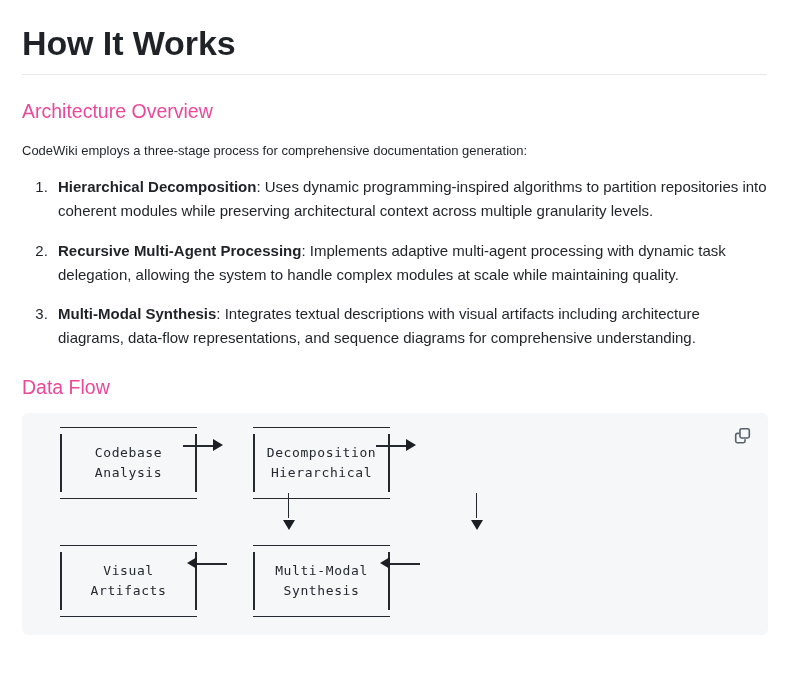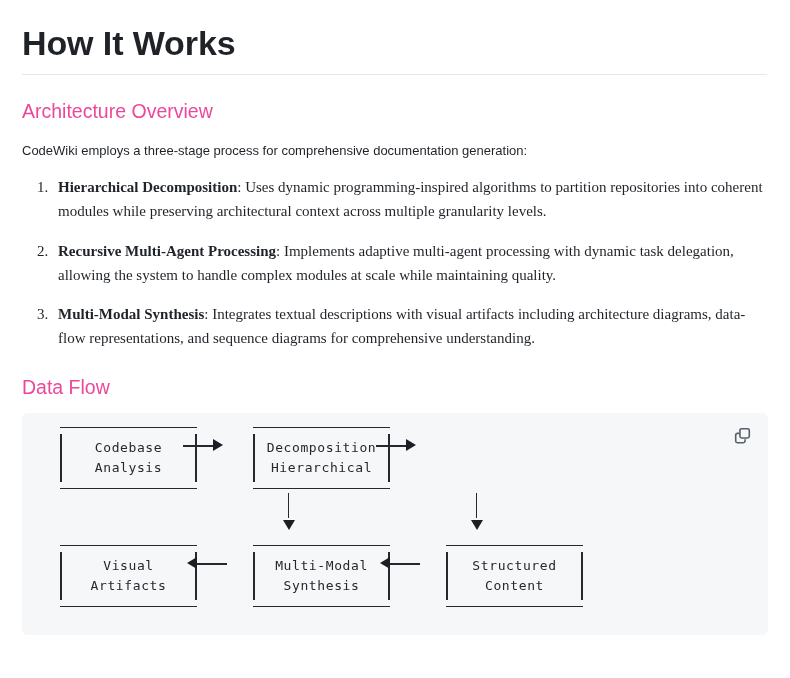--- a/index.html
+++ b/index.html
@@ -55,21 +55,20 @@
   ol.steps {
     margin: 14px 0 0 0;
     padding-left: 30px;
     font-size: 15px;
     line-height: 1.62;
     color: #1f2328;
   }
   ol.steps > li {
     margin-bottom: 15px;
     padding-left: 6px;
-    font-family: Liberation Serif, serif;
   }
   ol.steps > li:last-child { margin-bottom: 0; }
   ol.steps b { font-weight: 700; }
   
   .panel {
     margin-top: 13px;
     background: #f6f7f9;
     border-radius: 6px;
     width: 746px;
     height: 222px;
@@ -108,21 +107,21 @@
     width: 137px;
     height: 62px;
     box-sizing: border-box;
   }
   
   .box {
     position: absolute;
     left: 20px;
     top: 0;
     width: 137px;
-    height: 62px;
+    height: 72px;
     box-sizing: border-box;
     border-top: 1.6px solid #24292f;
     border-bottom: 1.6px solid #24292f;
     display: flex;
     flex-direction: column;
     align-items: center;
     justify-content: center;
     line-height: 1.55;
   }
   
@@ -298,24 +297,18 @@
             <span class="ln">Multi-Modal</span>
             <span class="ln">Synthesis</span>
           </div>
         </div>
 
         <div class="conn left">
           <div class="shaft"></div>
           <div class="head"></div>
         </div>
 
-        <div class="cell">
-          <div class="box">
-            <span class="ln">Structured</span>
-            <span class="ln">Content</span>
-          </div>
-        </div>
       </div>
 
     </div>
   </div>
 
 </div>
 
 </body></html>

